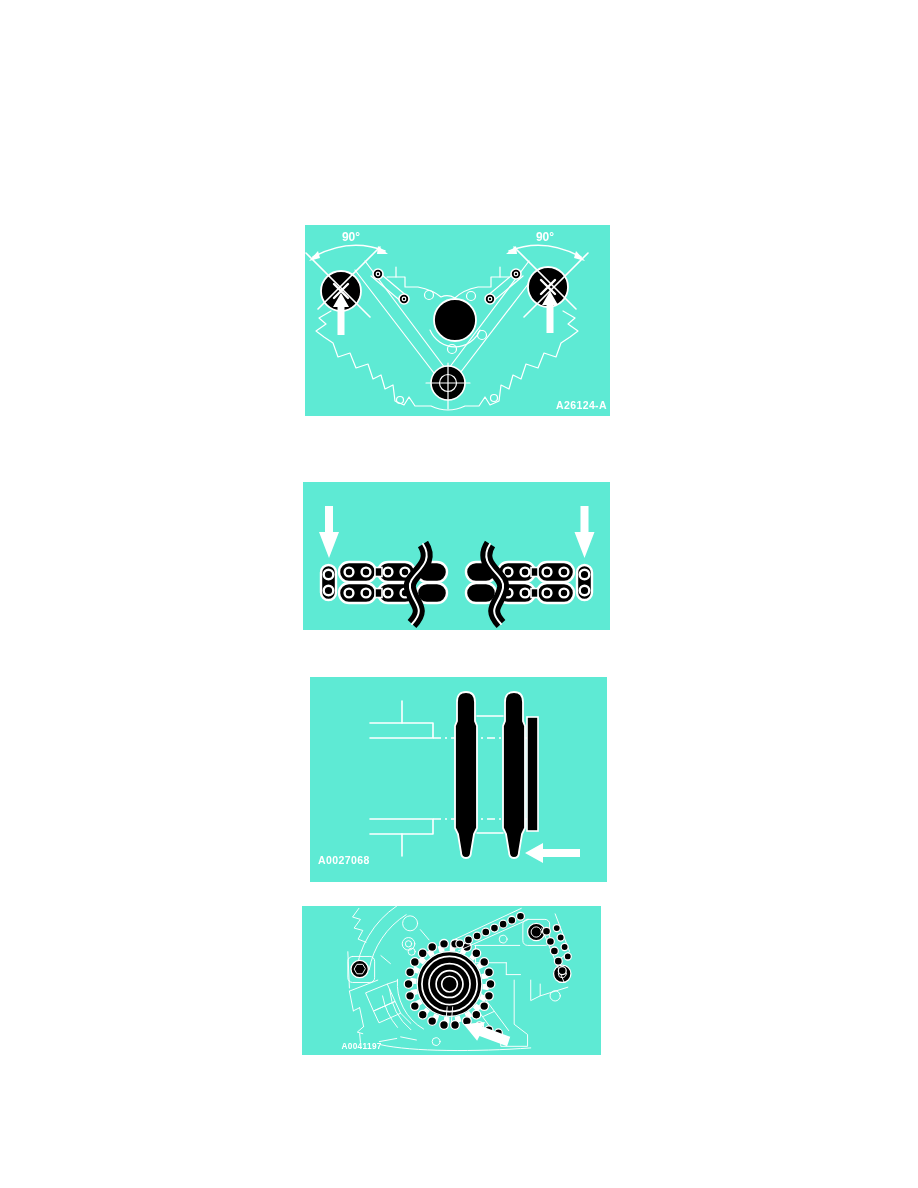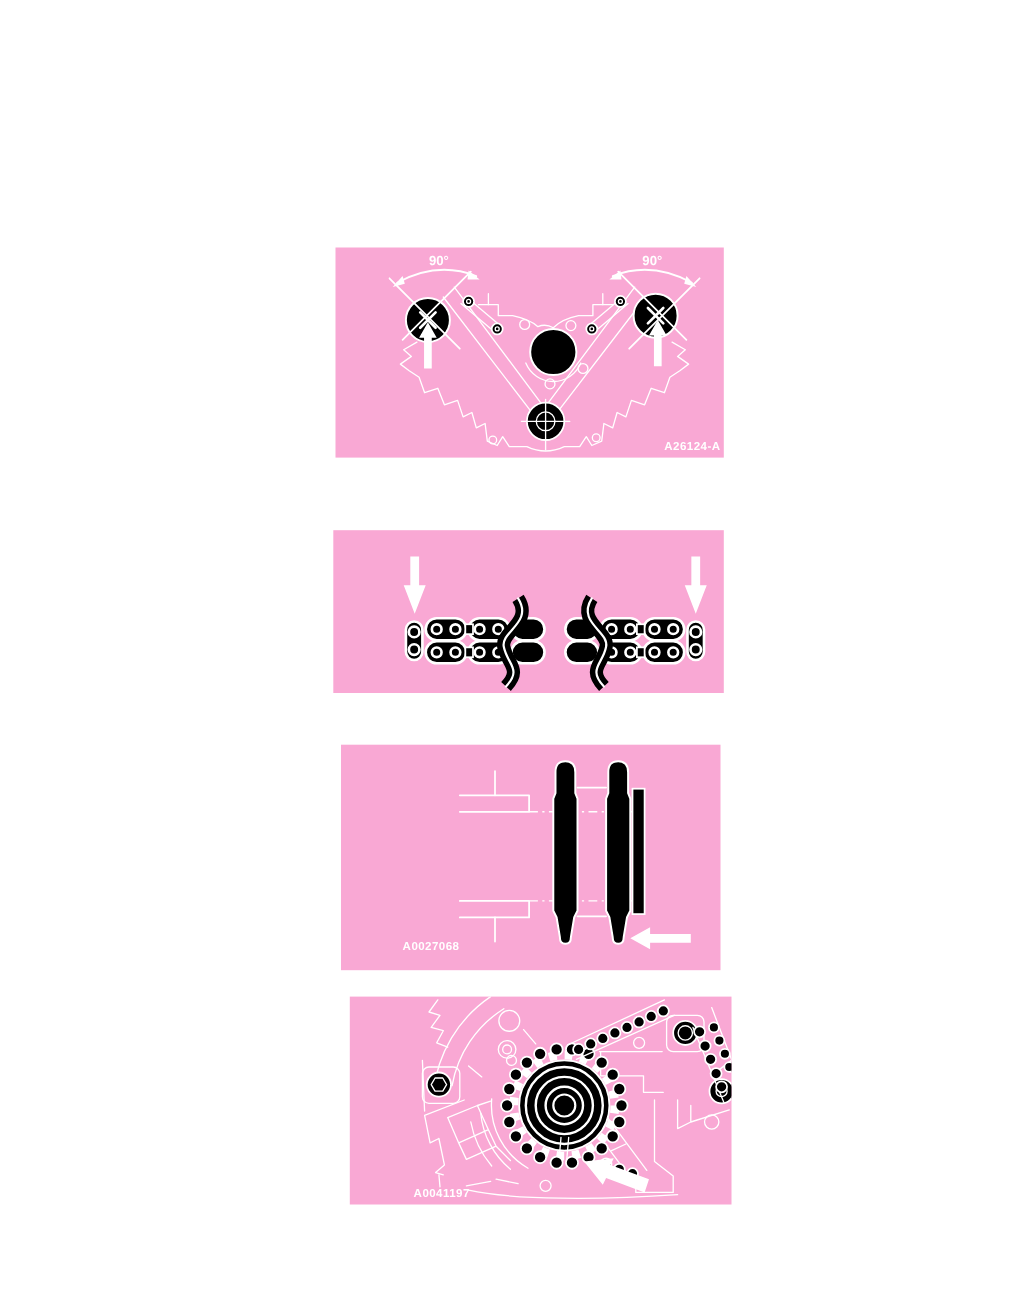--- a/index.html
+++ b/index.html
@@ -1,20 +1,20 @@
 <!DOCTYPE html>
 <html><head>
 <meta charset="utf-8">
 <style>
   html,body{margin:0;padding:0;}
   body{
     width:918px;height:1188px;position:relative;background:#ffffff;
     font-family:"Liberation Sans",sans-serif;overflow:hidden;
   }
-  .panel{position:absolute;background:#f9a8d4;padding-left:48px;}
+  .panel{position:absolute;background:#5eead4;}
   .panel svg{display:block;width:100%;height:100%;}
   .ln{stroke:#ffffff;fill:none;stroke-width:1.6;stroke-linejoin:round;stroke-linecap:round;}
   .lnt{stroke:#ffffff;fill:none;stroke-width:1.2;stroke-linejoin:round;stroke-linecap:round;}
   .lnb{stroke:#ffffff;fill:none;stroke-width:2.4;stroke-linejoin:round;stroke-linecap:round;}
   .blk{fill:#000000;stroke:#ffffff;stroke-width:1.6;}
   .blkb{fill:#000000;stroke:#ffffff;stroke-width:2.4;}
   .wht{fill:#ffffff;stroke:none;}
   .dash{stroke:#ffffff;fill:none;stroke-width:1.3;stroke-dasharray:8 4 2 4;}
   text.code{fill:#ffffff;font-family:"Liberation Sans",sans-serif;font-size:10.5px;font-weight:bold;letter-spacing:.4px;}
   text.ang{fill:#ffffff;font-family:"Liberation Sans",sans-serif;font-size:12px;font-weight:bold;text-anchor:middle;}
@@ -165,21 +165,21 @@
     </g>
     <g>
       <path class="blk" style="stroke-width:1.8" d="M145,140 L145,38 L147,33 L147,14 Q147,4 156,4 Q165,4 165,14 L165,33 L167,38 L167,140 L164,146 L161,164 Q161,170 156,170 Q151,170 151,164 L148,146 Z"></path>
       <path class="blk" style="stroke-width:1.8" d="M193,140 L193,38 L195,33 L195,14 Q195,4 204,4 Q213,4 213,14 L213,33 L215,38 L215,140 L212,146 L209,164 Q209,170 204,170 Q199,170 199,164 L196,146 Z"></path>
     </g>
     <polygon class="wht" points="215,165 233,155 233,161 270,161 270,169 233,169 233,175"></polygon>
     <text class="code" x="8" y="176">A0027068</text>
   </svg>
 </div>
 
-<div class="panel" style="left:318px;top:906px;width:299px;height:189px">
+<div class="panel" style="left:302px;top:906px;width:299px;height:149px">
   <svg viewBox="0 0 299 189">
 
     <g>
       <path class="lnt" d="M28,87 A120,120 0 0 1 80,0"></path>
       <path class="lnt" d="M45,81 A104,104 0 0 1 92,11"></path>
       <path class="lnt" d="M32,3 L24,14 L34,17 L26,28 L37,31 L31,42 L41,46"></path>
       <path class="lnt" d="M18,58 L20,104"></path>
       <circle class="lnt" cx="97" cy="22" r="9.5"></circle>
       <circle class="lnt" cx="95" cy="48" r="8"></circle>
         <circle class="lnt" cx="95" cy="48" r="4"></circle>

